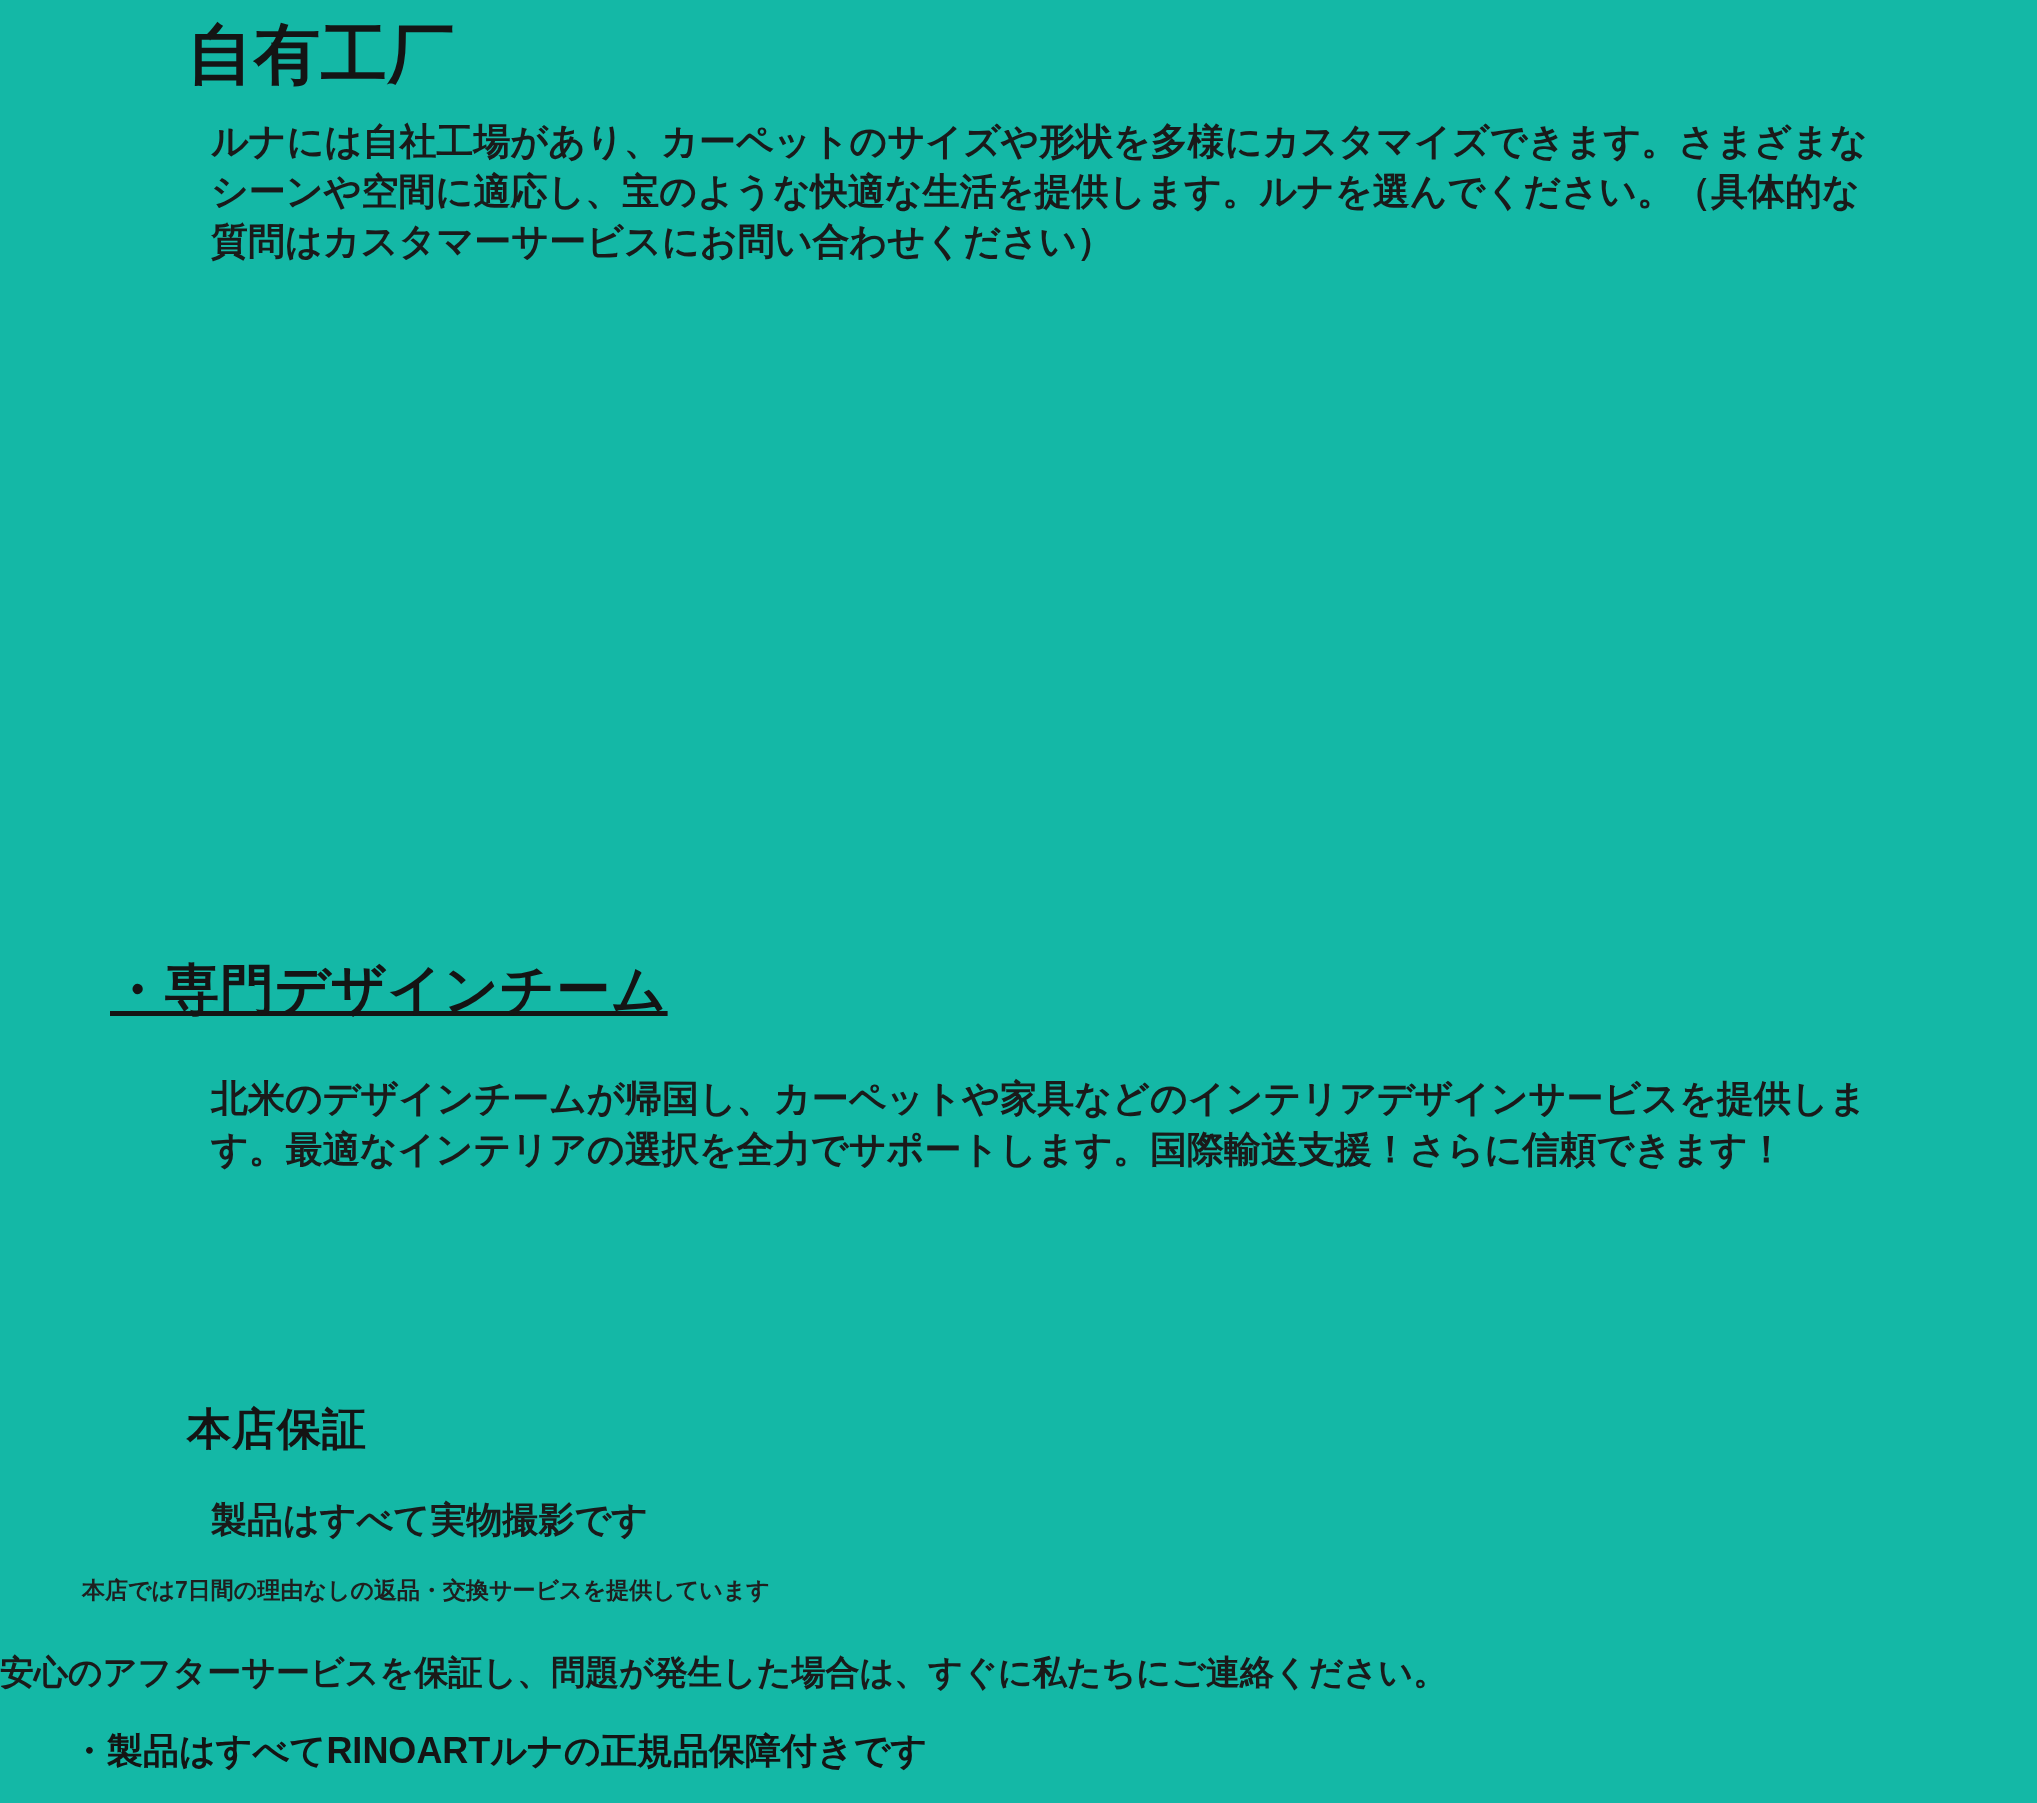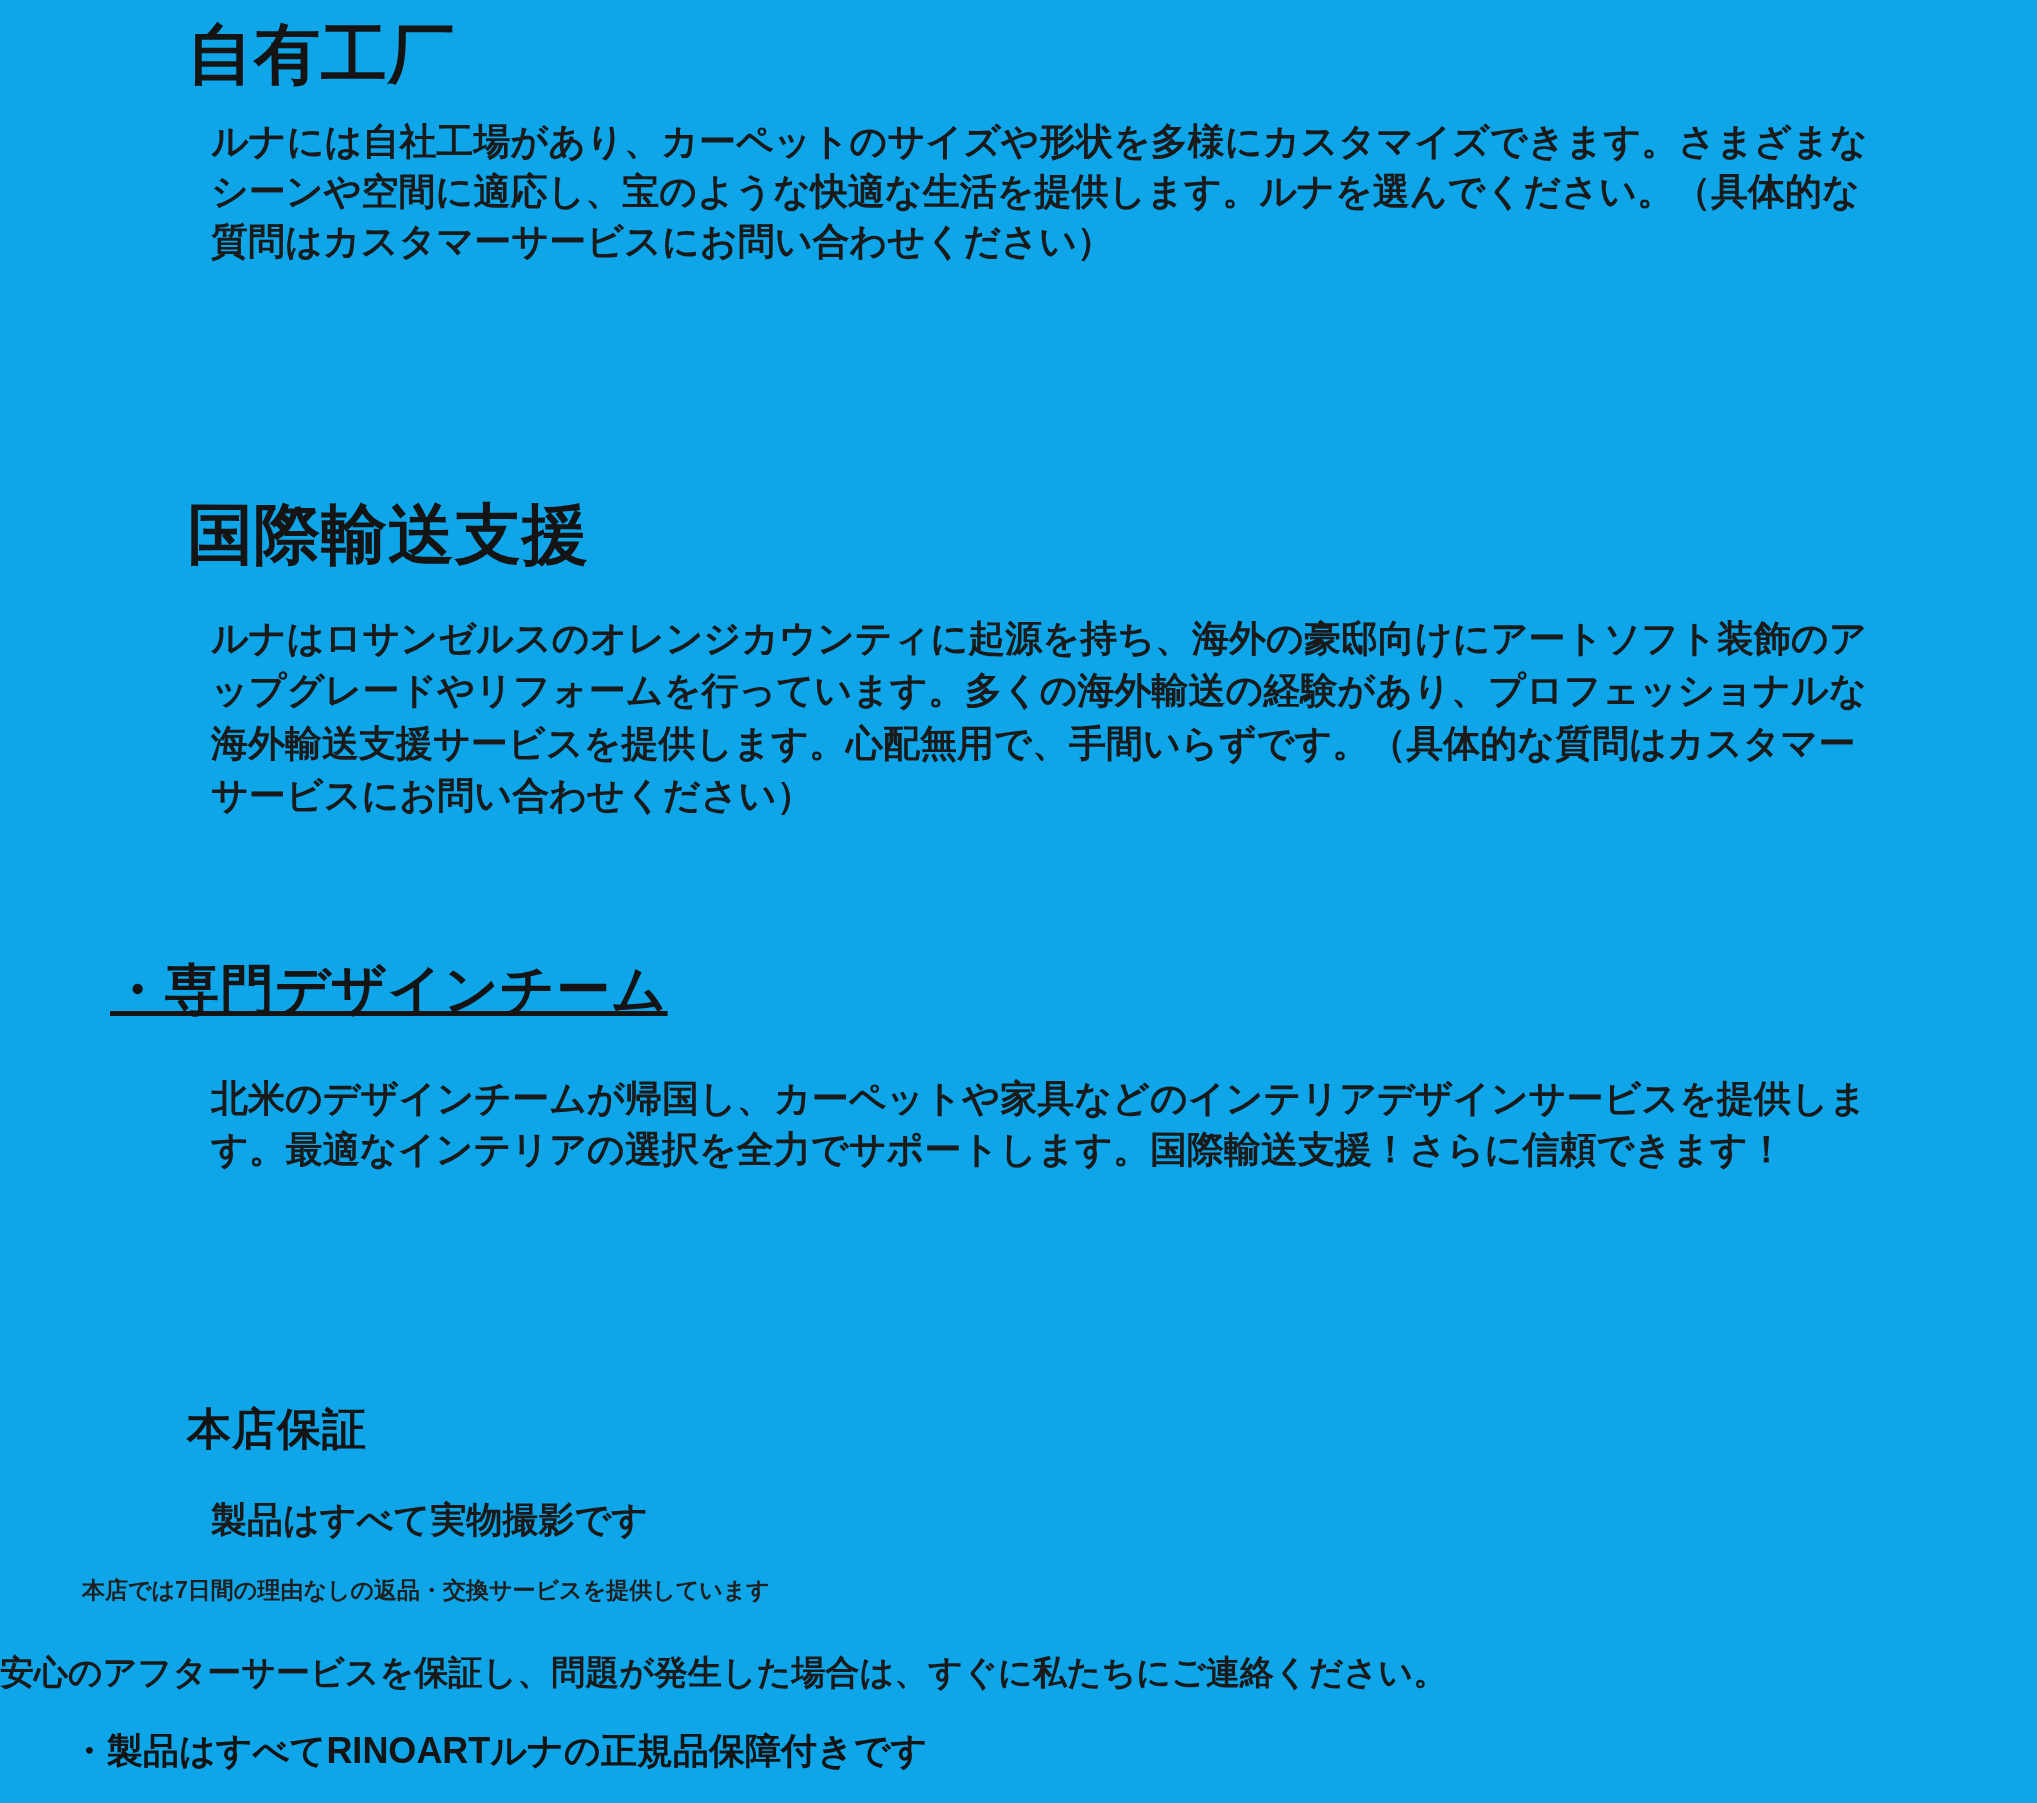--- a/index.html
+++ b/index.html
@@ -12,21 +12,21 @@
     height: 1804px;
     font-family: "Liberation Sans", "DejaVu Sans", sans-serif;
     color: #111111;
     -webkit-font-smoothing: antialiased;
   }
   .page {
     position: relative;
     width: 2038px;
     height: 1804px;
     overflow: hidden;
-    background: #0ea5e9;
+    background: #14b8a6;
   }
 
   
   .section {
     position: absolute;
     left: 0;
     width: 2038px;
   }
 
   .heading {
@@ -113,24 +113,20 @@
 </head>
 <body>
 
 <div class="page">
 
   <section class="section" id="sec-factory">
     <h2 class="heading">自有工厂</h2>
     <p class="body-text">ルナには自社工場があり、カーペットのサイズや形状を多様にカスタマイズできます。さまざまなシーンや空間に適応し、宝のような快適な生活を提供します。ルナを選んでください。（具体的な質問はカスタマーサービスにお問い合わせください）</p>
   </section>
 
-  <section class="section" id="sec-shipping">
-    <h2 class="heading">国際輸送支援</h2>
-    <p class="body-text">ルナはロサンゼルスのオレンジカウンティに起源を持ち、海外の豪邸向けにアートソフト装飾のアップグレードやリフォームを行っています。多くの海外輸送の経験があり、プロフェッショナルな海外輸送支援サービスを提供します。心配無用で、手間いらずです。（具体的な質問はカスタマーサービスにお問い合わせください）</p>
-  </section>
 
   <section class="section" id="sec-design">
     <h2 class="heading with-dot">・専門デザインチーム</h2>
     <p class="body-text">北米のデザインチームが帰国し、カーペットや家具などのインテリアデザインサービスを提供します。最適なインテリアの選択を全力でサポートします。国際輸送支援！さらに信頼できます！</p>
   </section>
 
   <section class="section" id="sec-guarantee">
     <h2 class="heading">本店保証</h2>
     <div class="gap-a"></div>
     <p class="sub-line">製品はすべて実物撮影です</p>

